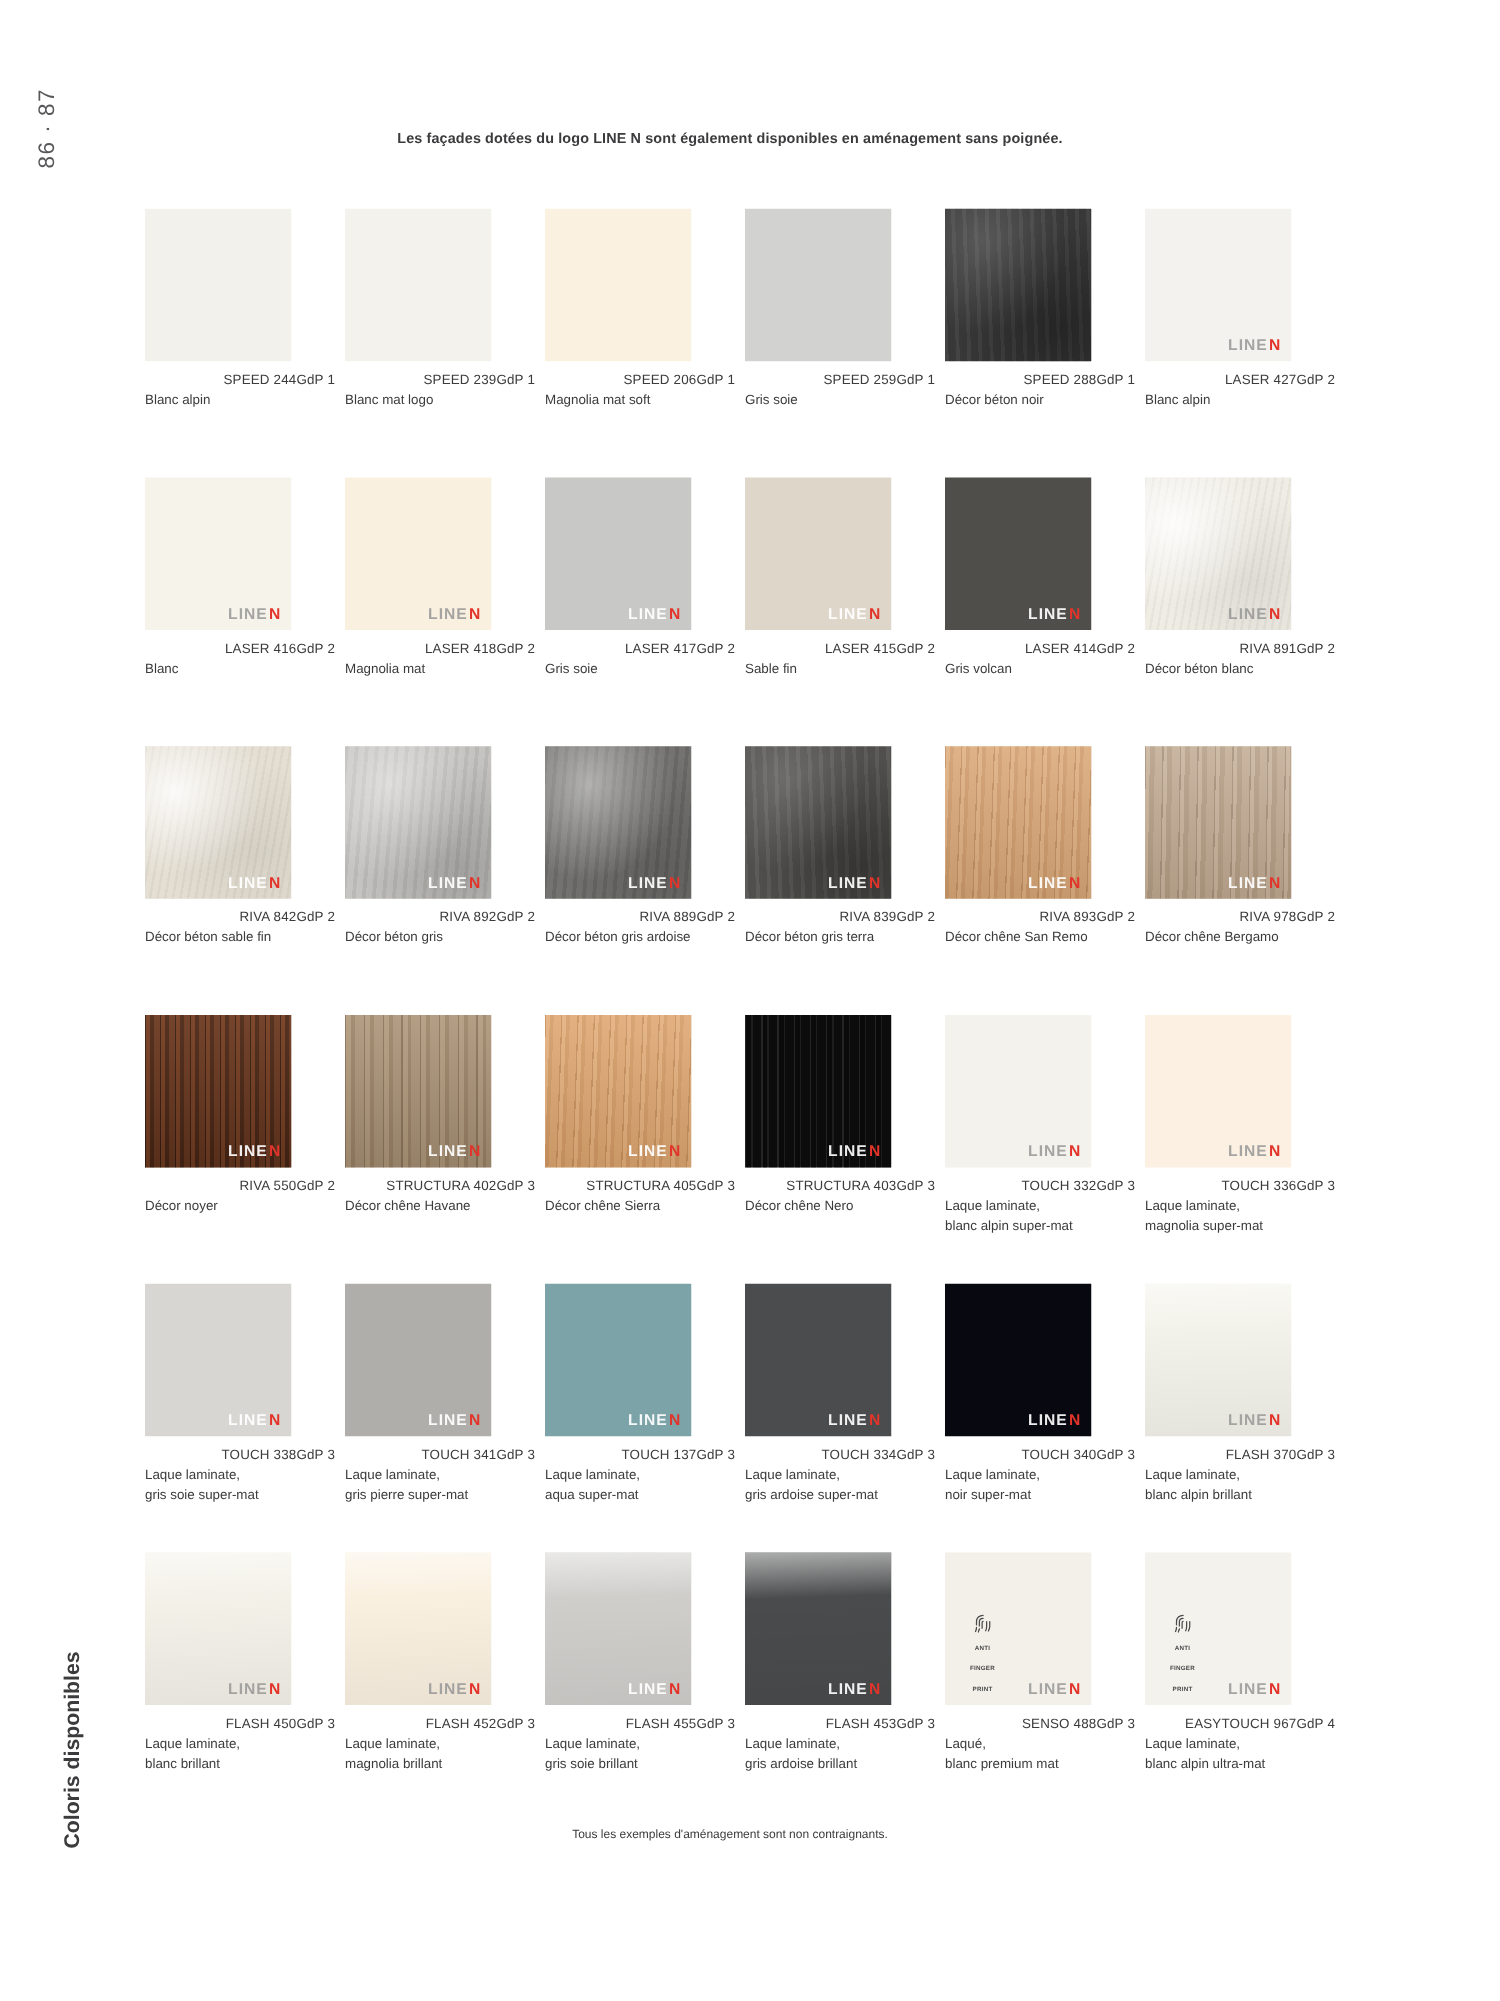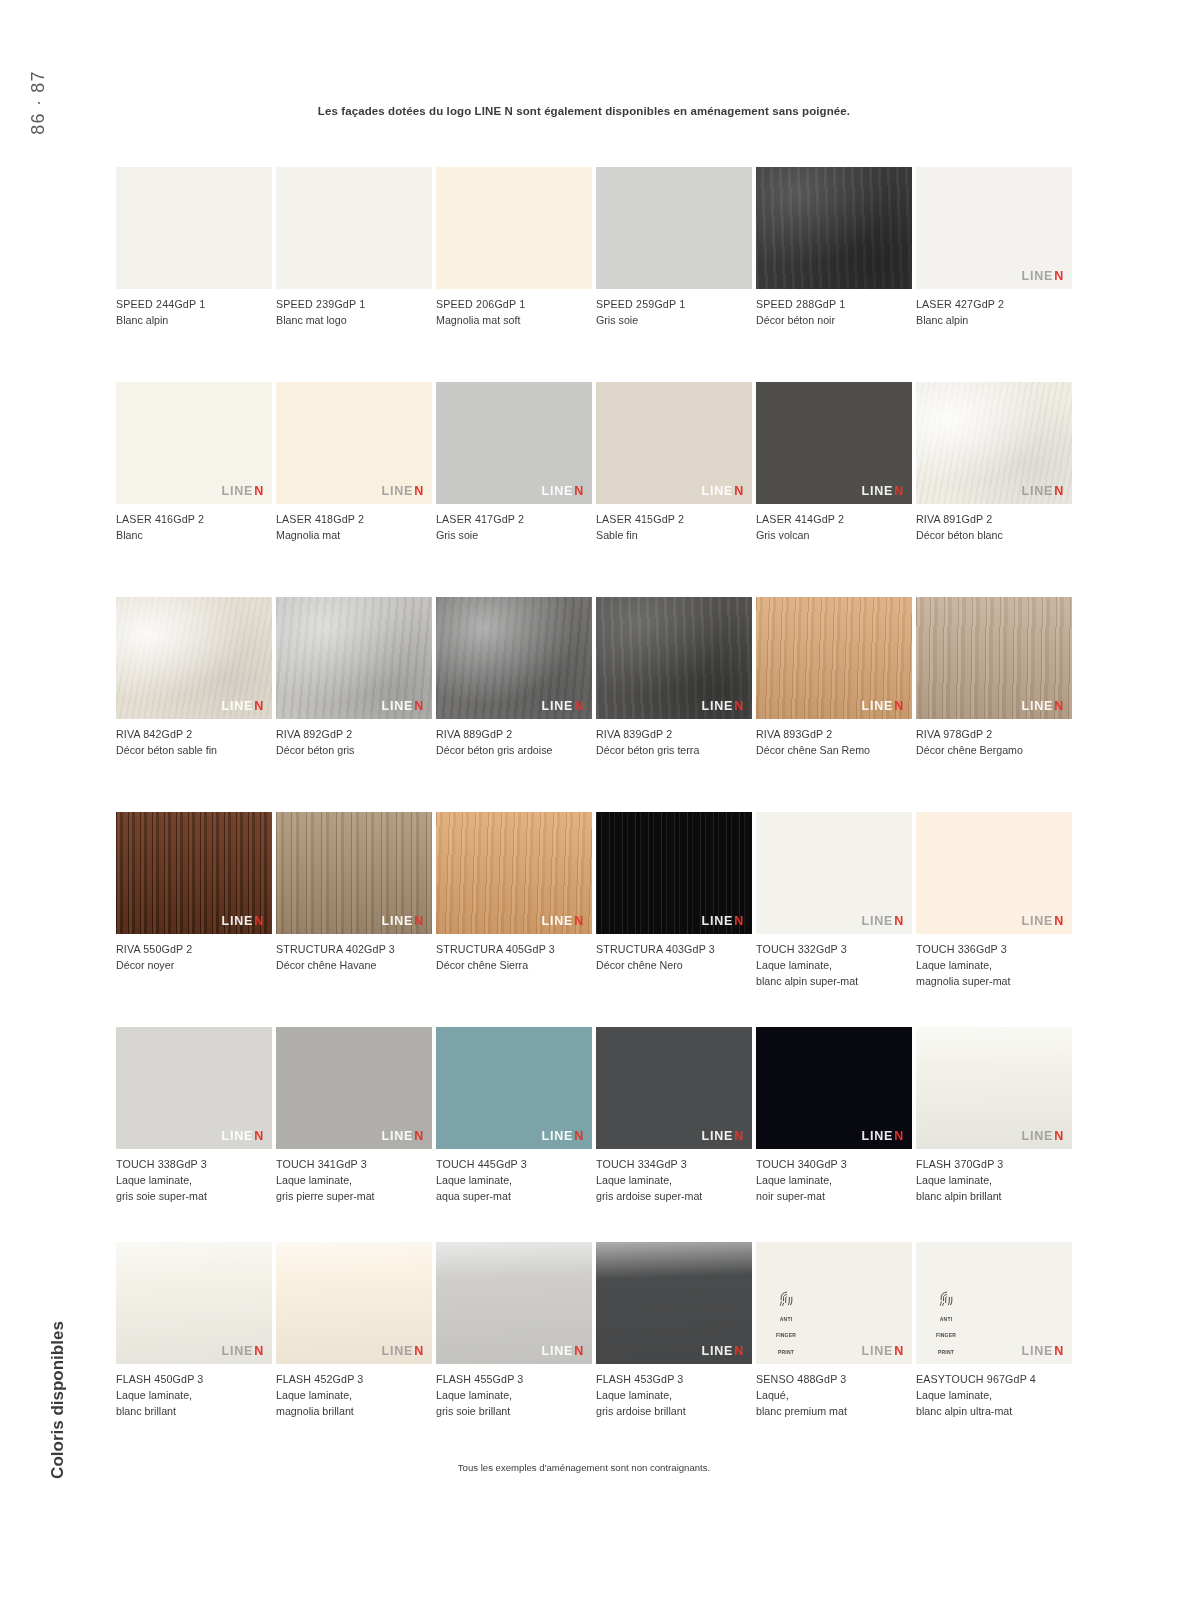--- a/index.html
+++ b/index.html
@@ -83,21 +83,21 @@
     column-gap: 0px;
     row-gap: 0px;
   }
   .cell {
     width: 160px;
     height: 215px;
     position: relative;
   }
   .swatch {
     position: relative;
-    width: 156px;
+    width: 117px;
     height: 122px;
     overflow: hidden;
   }
   .logo {
     position: absolute;
     right: 8px;
     bottom: 7px;
     font-size: 12.5px;
     font-weight: bold;
     letter-spacing: .8px;
@@ -125,21 +125,21 @@
   }
 
   .meta {
     position: absolute;
     left: 0;
     top: 131px;
     width: 152px;
   }
   .meta-top {
     display: flex;
-    justify-content: flex-start;
+    justify-content: flex-end;
     align-items: baseline;
     font-size: 10.7px;
     color: #3b3b3d;
     white-space: nowrap;
   }
   .meta-code { font-weight: normal; letter-spacing: .15px; }
   .meta-gdp  { letter-spacing: .15px; }
   .meta-desc {
     margin-top: 3px;
     font-size: 10.7px;
@@ -528,21 +528,21 @@
             <span style="display:block">gris pierre super-mat</span>
           </div>
         </div>
       </div>
       <div class="cell">
         <div class="swatch" style="background:#7ba3a8;">
           <div class="logo"><span class="ln">LINE</span><span class="n">N</span></div>
         </div>
         <div class="meta">
           <div class="meta-top">
-            <span class="meta-code">TOUCH 445</span>
+            <span class="meta-code">TOUCH 137</span>
             <span class="meta-gdp">GdP 3</span>
           </div>
           <div class="meta-desc">
             <span style="display:block">Laque laminate,</span>
             <span style="display:block">aqua super-mat</span>
           </div>
         </div>
       </div>
       <div class="cell">
         <div class="swatch" style="background:#4b4c4d;">

